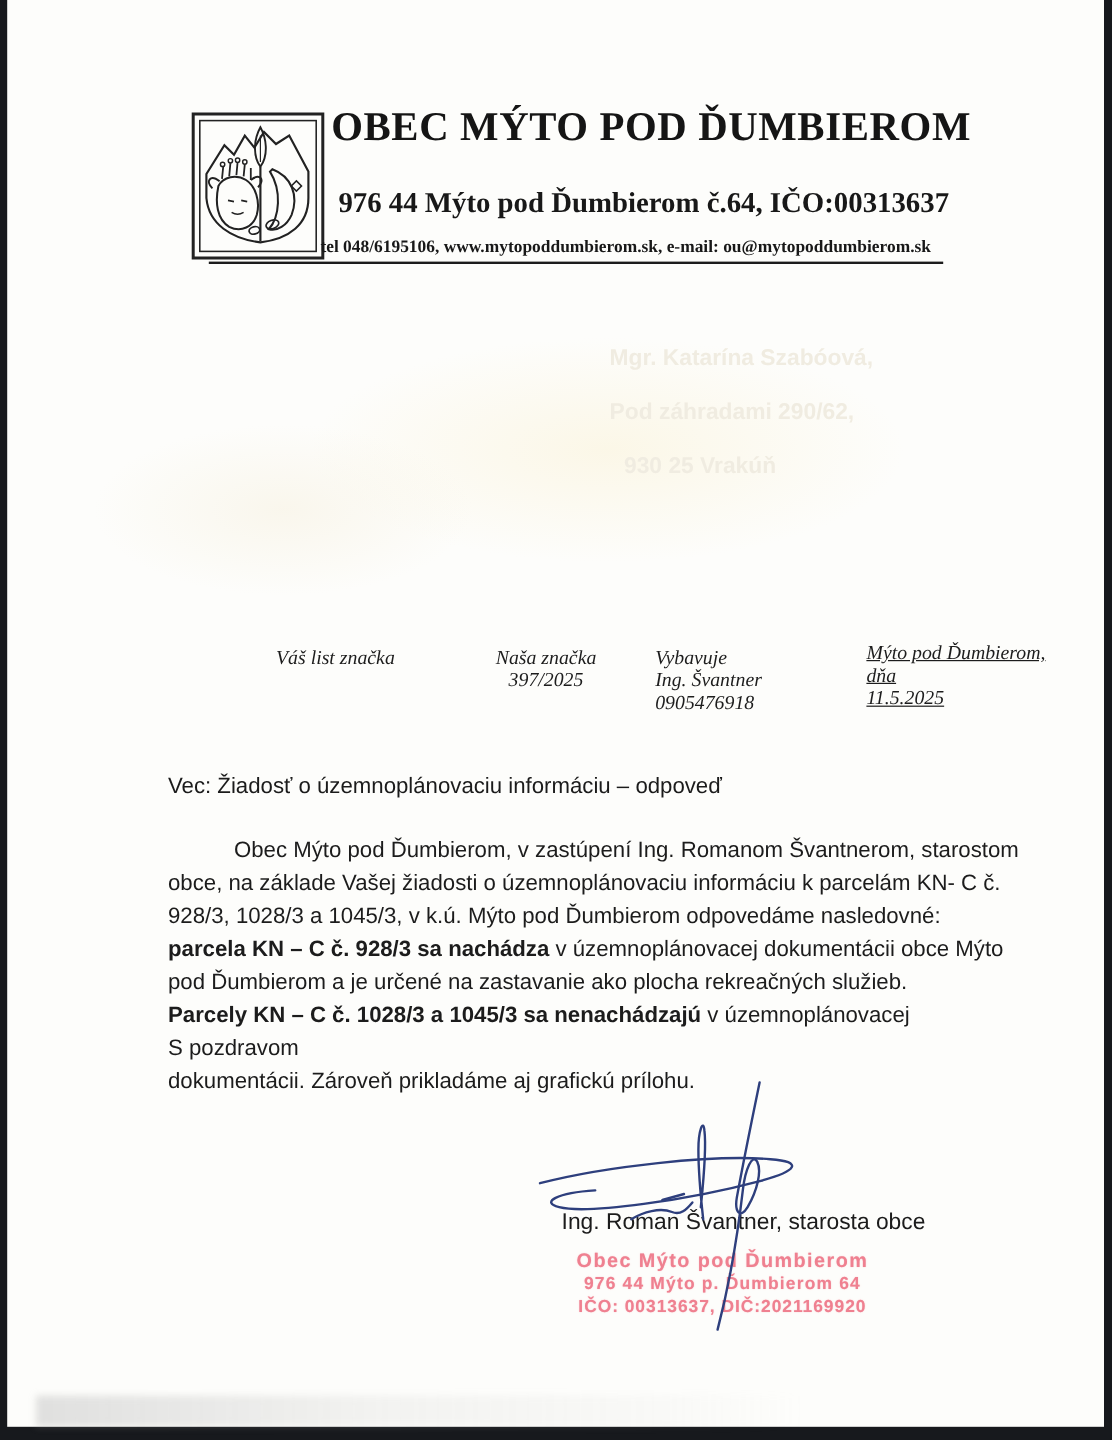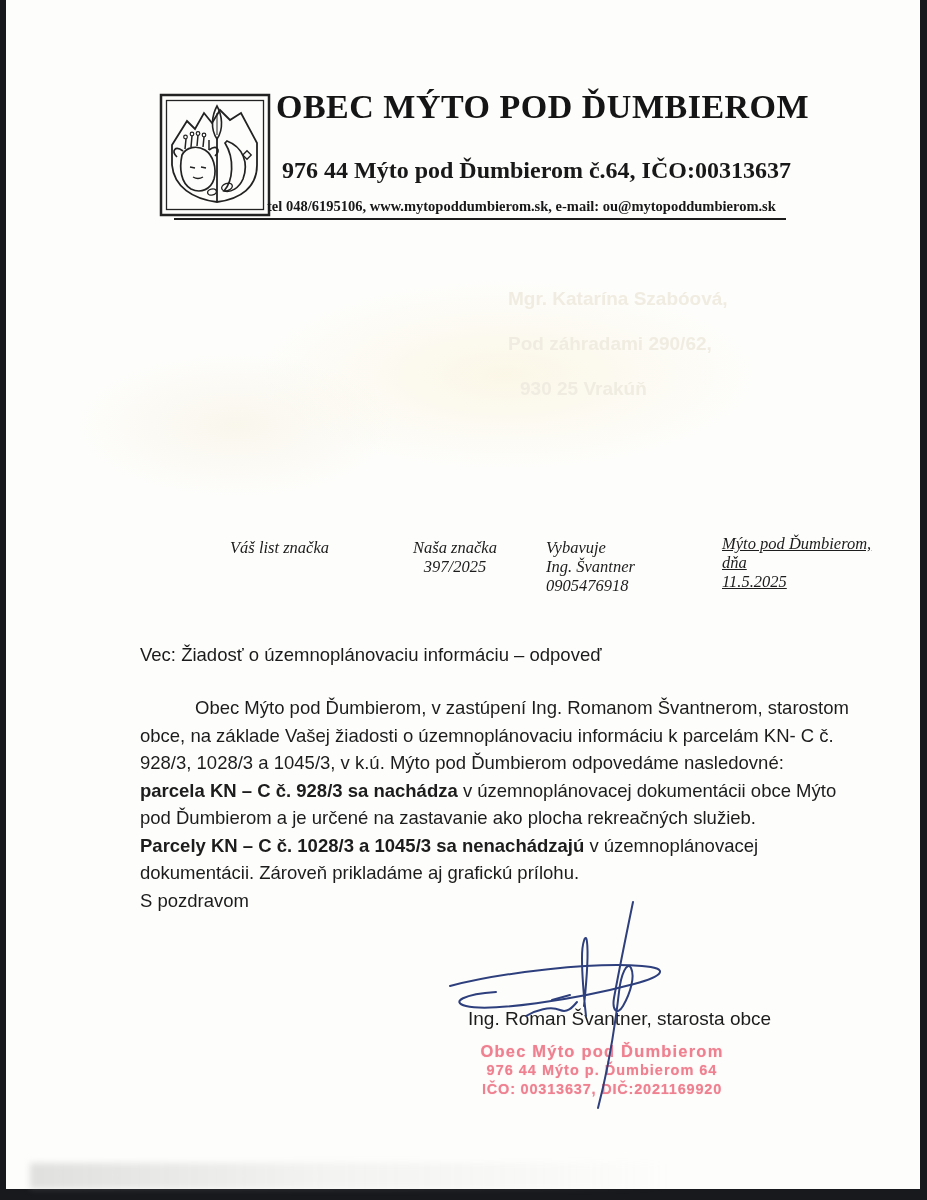--- a/index.html
+++ b/index.html
@@ -171,22 +171,22 @@
 
     <div class="subject">Vec: Žiadosť o územnoplánovaciu informáciu – odpoveď</div>
 
     <div class="bodytext">
       <p class="indent">Obec Mýto pod Ďumbierom, v zastúpení Ing. Romanom Švantnerom, starostom</p>
       <p>obce, na základe Vašej žiadosti o územnoplánovaciu informáciu k parcelám KN- C č.</p>
       <p>928/3,  1028/3 a  1045/3,  v k.ú. Mýto pod Ďumbierom odpovedáme nasledovné:</p>
       <p><b>parcela KN – C č. 928/3 sa nachádza</b><span>  v územnoplánovacej dokumentácii obce Mýto</span></p>
       <p>pod Ďumbierom a je určené na zastavanie ako plocha rekreačných služieb.</p>
       <p><b>Parcely KN – C č. 1028/3 a  1045/3 sa nenachádzajú</b><span> v územnoplánovacej</span></p>
+      <p>S pozdravom</p>
       <p>dokumentácii. Zároveň prikladáme aj grafickú prílohu.</p>
-      <p>S pozdravom</p>
     </div>
 
     <div class="signer">Ing. Roman Švantner, starosta obce</div>
 
     <div class="stamp">
       <div class="s1">Obec Mýto pod Ďumbierom</div>
       <div class="s2">976 44 Mýto p. Ďumbierom 64</div>
       <div class="s3">IČO: 00313637, DIČ:2021169920</div>
     </div>
 

